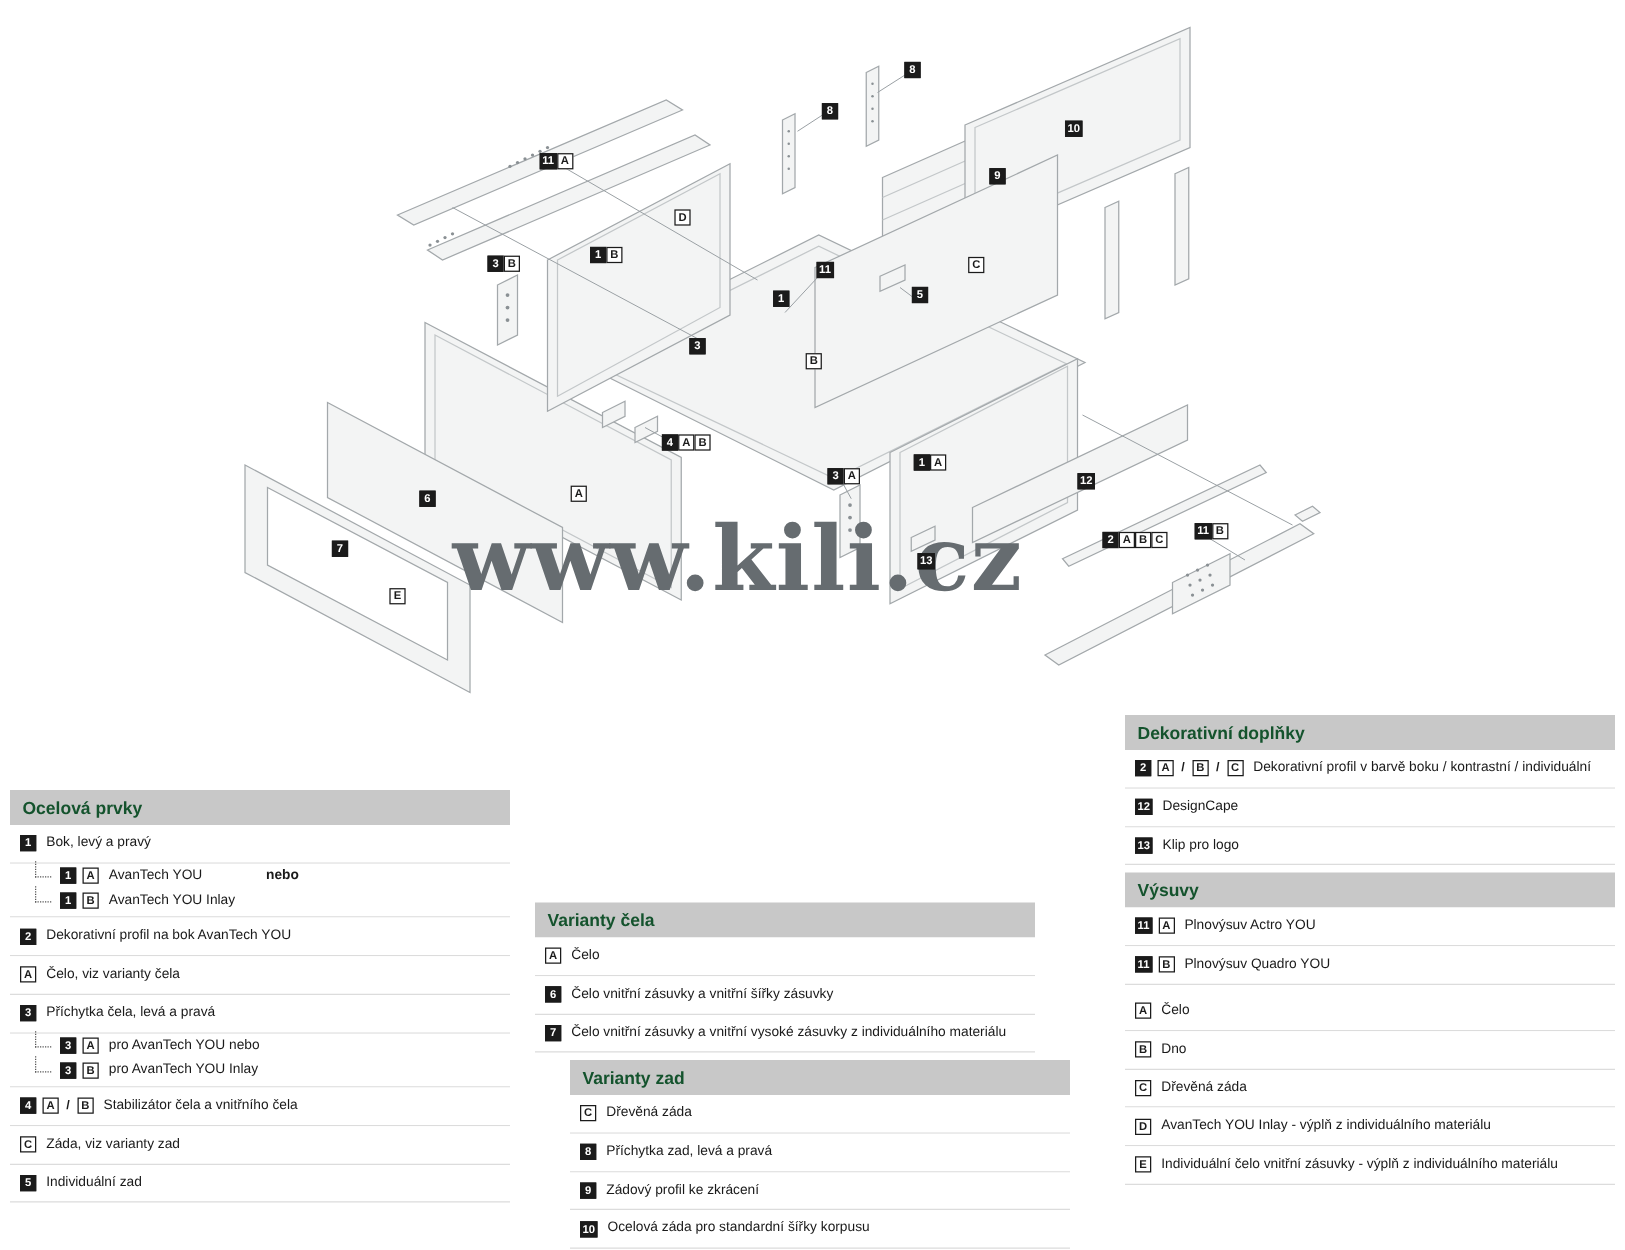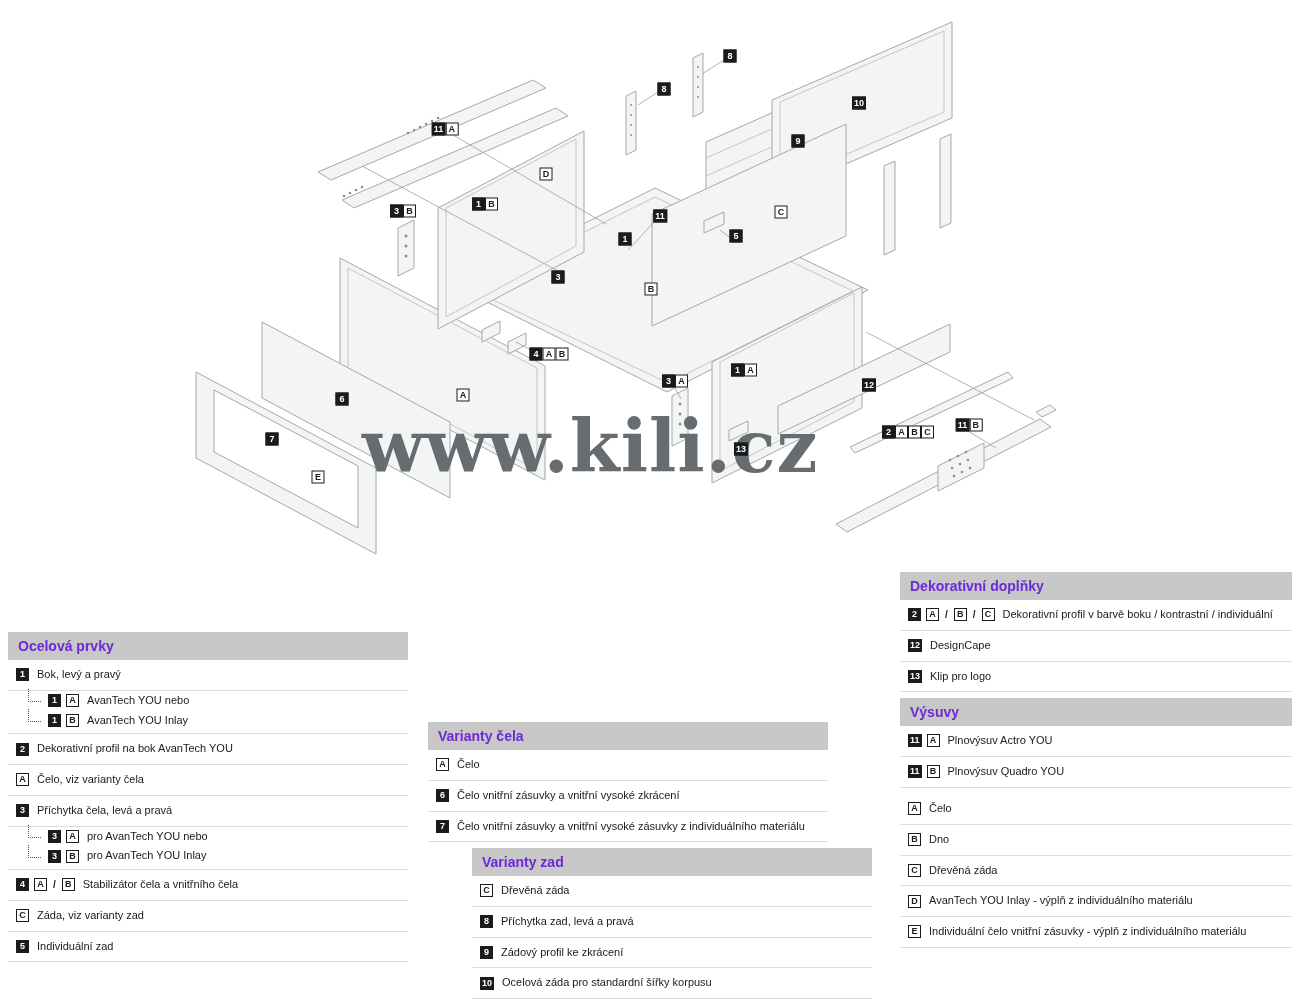--- a/index.html
+++ b/index.html
@@ -11,29 +11,29 @@
              font-weight:700;font-size:72px;color:#666c70;letter-spacing:1px;white-space:nowrap;}
   .label-layer{position:absolute;left:0;top:0;width:1300px;height:575px;}
   .plabel{position:absolute;transform:translate(-50%,-50%);display:inline-flex;white-space:nowrap;}
   .badge{display:inline-flex;align-items:center;justify-content:center;min-width:13px;height:13px;
          padding:0 1px;box-sizing:border-box;font-family:"Liberation Sans",sans-serif;
          font-weight:bold;font-size:9px;line-height:1;}
   .badge.solid{background:#1b1b1b;color:#fff;border:1px solid #1b1b1b;}
   .badge.outline{background:#fff;color:#1b1b1b;border:1px solid #1b1b1b;}
   .sep{font-weight:bold;font-size:10px;margin:0 1px;color:#1b1b1b;}
   .panel{position:absolute;background:#fff;}
-  .phead{background:#c8c8c8;padding:6px 10px;font-size:14px;font-weight:bold;color:#6d28d9;}
+  .phead{background:#c8c8c8;padding:6px 10px;font-size:14px;font-weight:bold;color:#14532d;}
   .lrow{display:flex;align-items:center;gap:5px;padding:8px 8px;border-bottom:1px solid #dcdcdc;
         font-size:11px;background:#fff;}
   .lrow.sub{padding:3px 8px 3px 20px;border-bottom:none;}
   .lrow.sub.gend{border-bottom:1px solid #dcdcdc;padding-bottom:6px;}
   .tree{width:12px;height:12px;border-left:1px dotted #555;border-bottom:1px dotted #555;
         margin-top:-10px;margin-right:2px;flex:none;}
   .rtext{margin-left:3px;line-height:1.25;}
-  .rtext b{font-weight:normal;}
+  .rtext b{font-weight:bold;margin-left:48px;}
 </style>
 </head>
 <body>
 
 <div class="page">
 
   <div class="diagram">
     <svg class="dsvg" width="1300" height="575" viewBox="0 0 1300 575">
       <g fill="#f3f4f4" stroke="#a3a8ab" stroke-width="1">
 
@@ -338,30 +338,30 @@
 
   <section class="panel" style="left:428px;top:722px;width:400px">
     <div class="phead">Varianty čela</div>
     <div class="rows">
         <div class="lrow">
           <span class="badge outline">A</span>
           <span class="rtext">Čelo</span>
         </div>
         <div class="lrow">
           <span class="badge solid">6</span>
-          <span class="rtext">Čelo vnitřní zásuvky a vnitřní vysoké zkrácení</span>
+          <span class="rtext">Čelo vnitřní zásuvky a vnitřní šířky zásuvky</span>
         </div>
         <div class="lrow">
           <span class="badge solid">7</span>
           <span class="rtext">Čelo vnitřní zásuvky a vnitřní vysoké zásuvky z individuálního materiálu</span>
         </div>
       </div>
   </section>
 
-  <section class="panel" style="left:472px;top:848px;width:400px">
+  <section class="panel" style="left:456px;top:848px;width:400px">
     <div class="phead">Varianty zad</div>
     <div class="rows">
         <div class="lrow">
           <span class="badge outline">C</span>
           <span class="rtext">Dřevěná záda</span>
         </div>
         <div class="lrow">
           <span class="badge solid">8</span>
           <span class="rtext">Příchytka zad, levá a pravá</span>
         </div>

